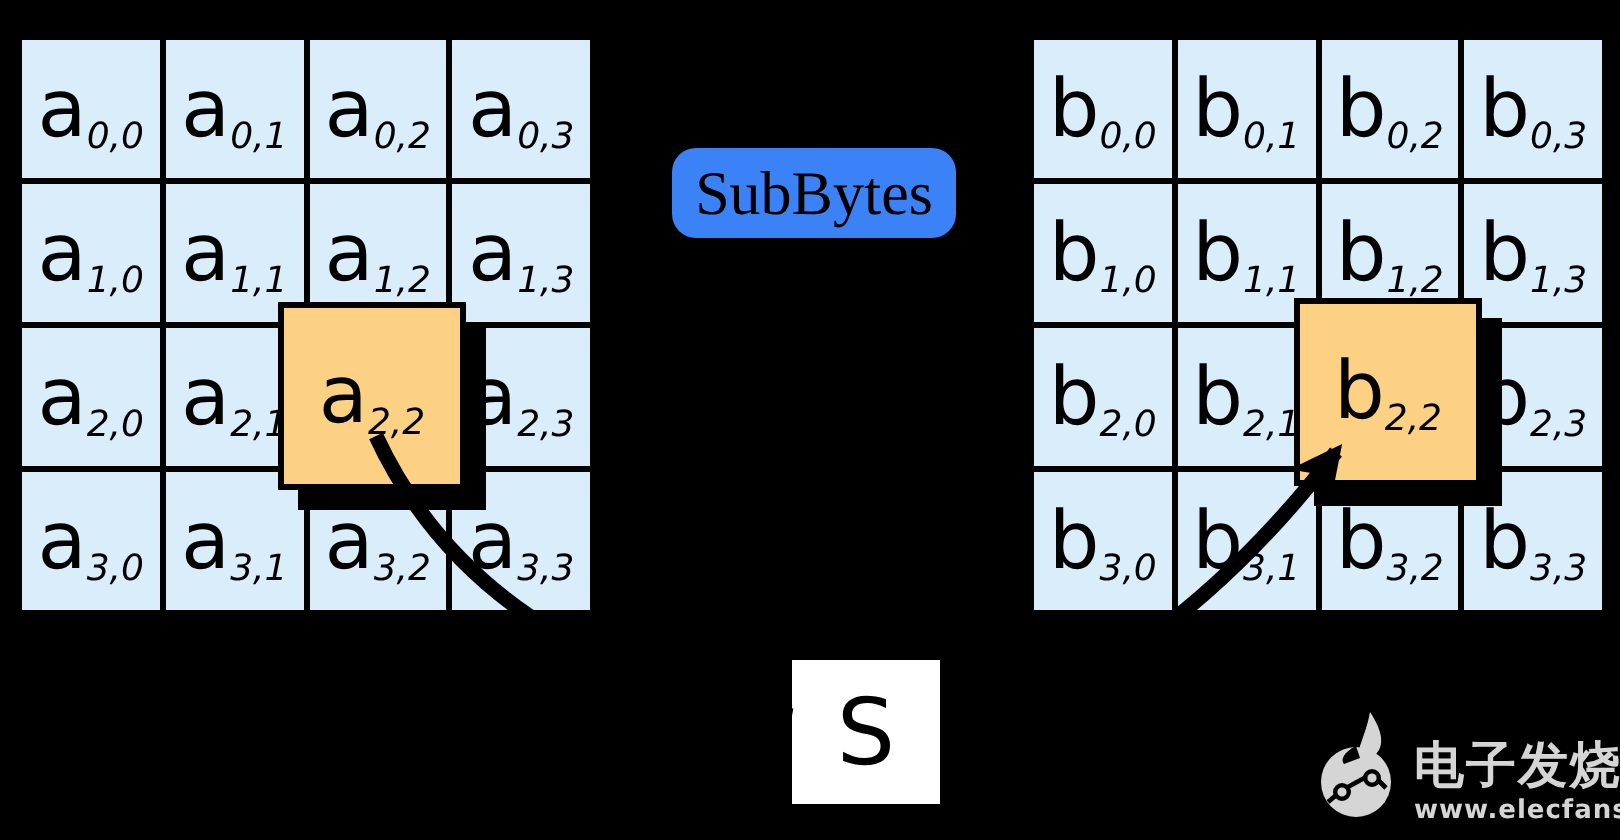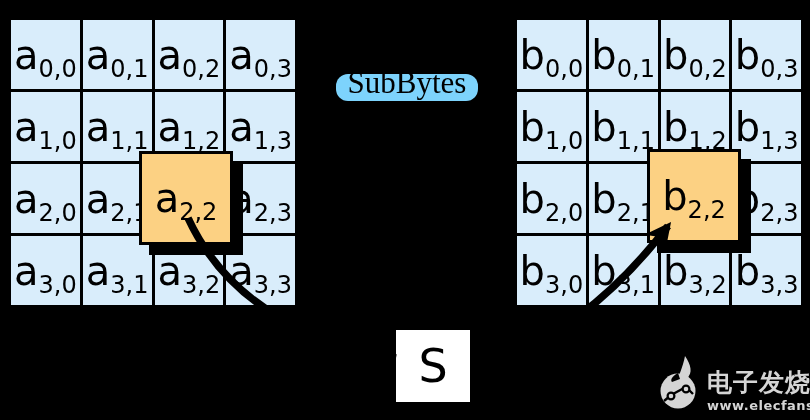--- a/index.html
+++ b/index.html
@@ -16,36 +16,36 @@
     gap:3px;padding:3px;z-index:1;
   }
   #grid-a{left:8px;}
   #grid-b{left:514px;}
   .cell{
     background:#d9edfb;
     display:flex;align-items:center;justify-content:center;
     color:#000;
   }
   .base{font-size:40px;line-height:1;}
-  .sub{font-size:24px;line-height:1;transform:translateY(14px);letter-spacing:0px;}
+  .sub{font-size:18px;line-height:1;transform:translateY(14px);letter-spacing:0px;font-style:italic;}
   
   .hl-box{
     position:absolute;width:88px;height:88px;
     background:#fcd183;border:3.5px solid #000;
     box-shadow:10px 10px 0 0 #000;
     display:flex;align-items:center;justify-content:center;
     z-index:5;color:#000;
   }
   #hl-a{left:139px;top:151px;}
   #hl-b{left:647px;top:149px;}
   
   .op-pill{
-    position:absolute;left:336px;top:74px;width:142px;height:27px;
-    background:#7dd3fc;border-radius:12px;
-    display:flex;align-items:flex-end;justify-content:center;
+    position:absolute;left:336px;top:74px;width:142px;height:45px;
+    background:#3b82f6;border-radius:12px;
+    display:flex;align-items:center;justify-content:center;
     font-family:"Liberation Serif","DejaVu Serif",serif;
     font-size:31px;color:#000;z-index:2;
   }
   
   .s-box{
     position:absolute;left:396px;top:330px;width:74px;height:72px;
     background:#fff;display:flex;align-items:center;justify-content:center;
     font-size:46px;color:#000;z-index:2;
   }
   

